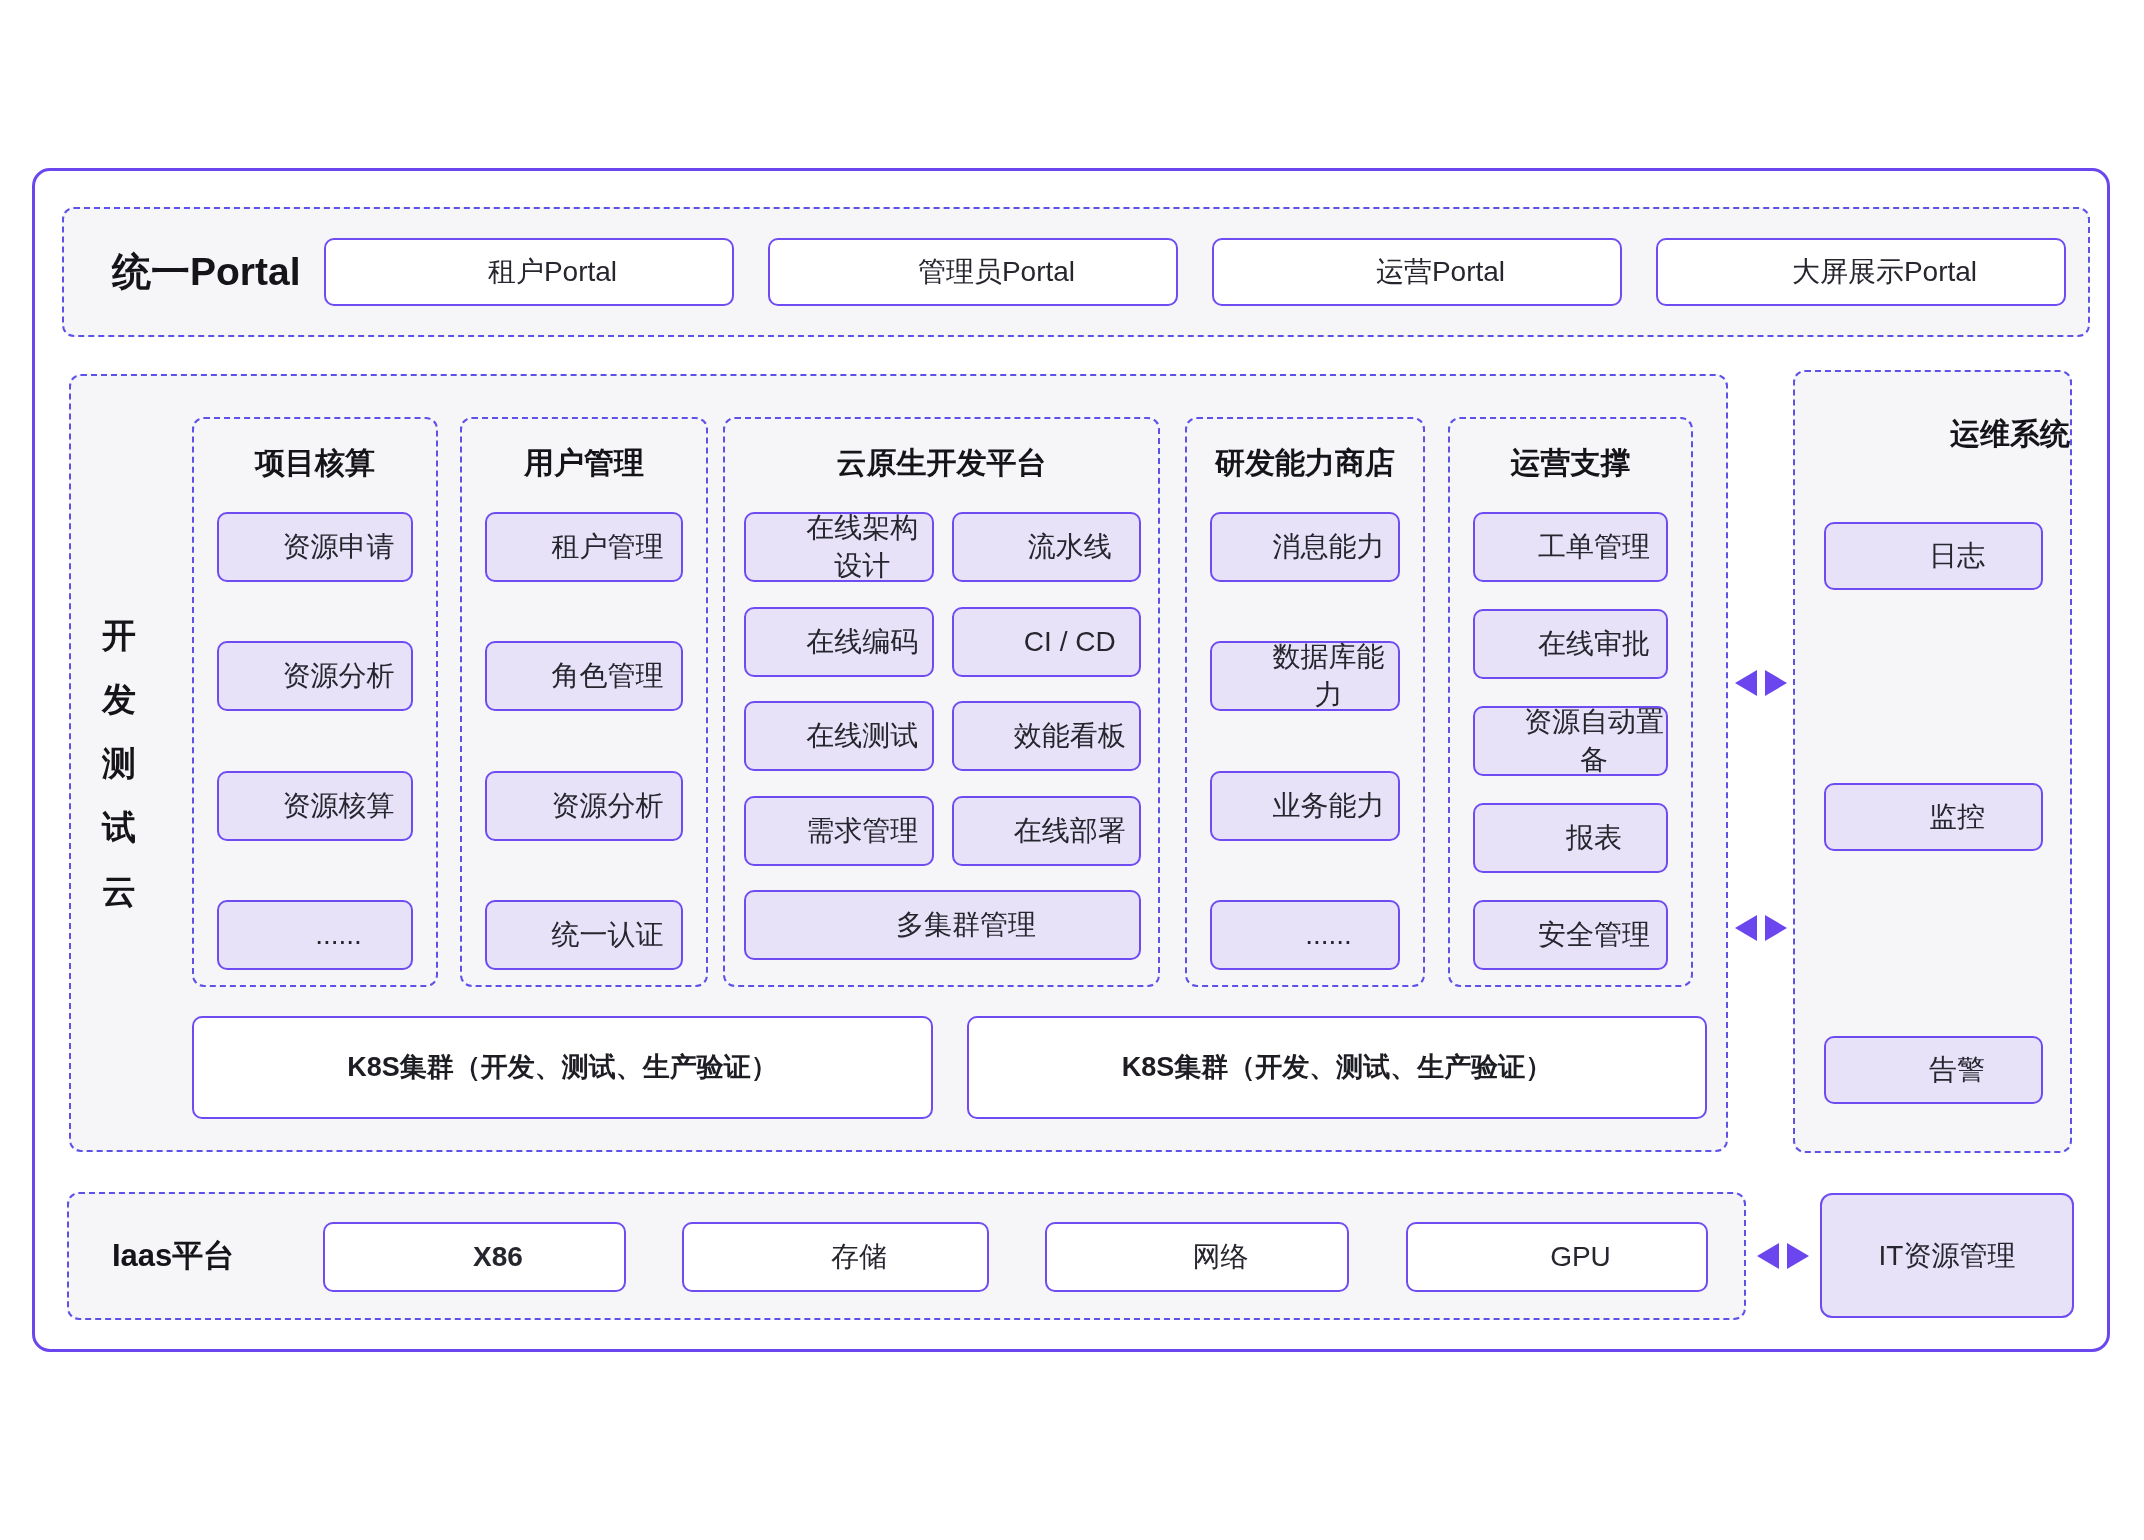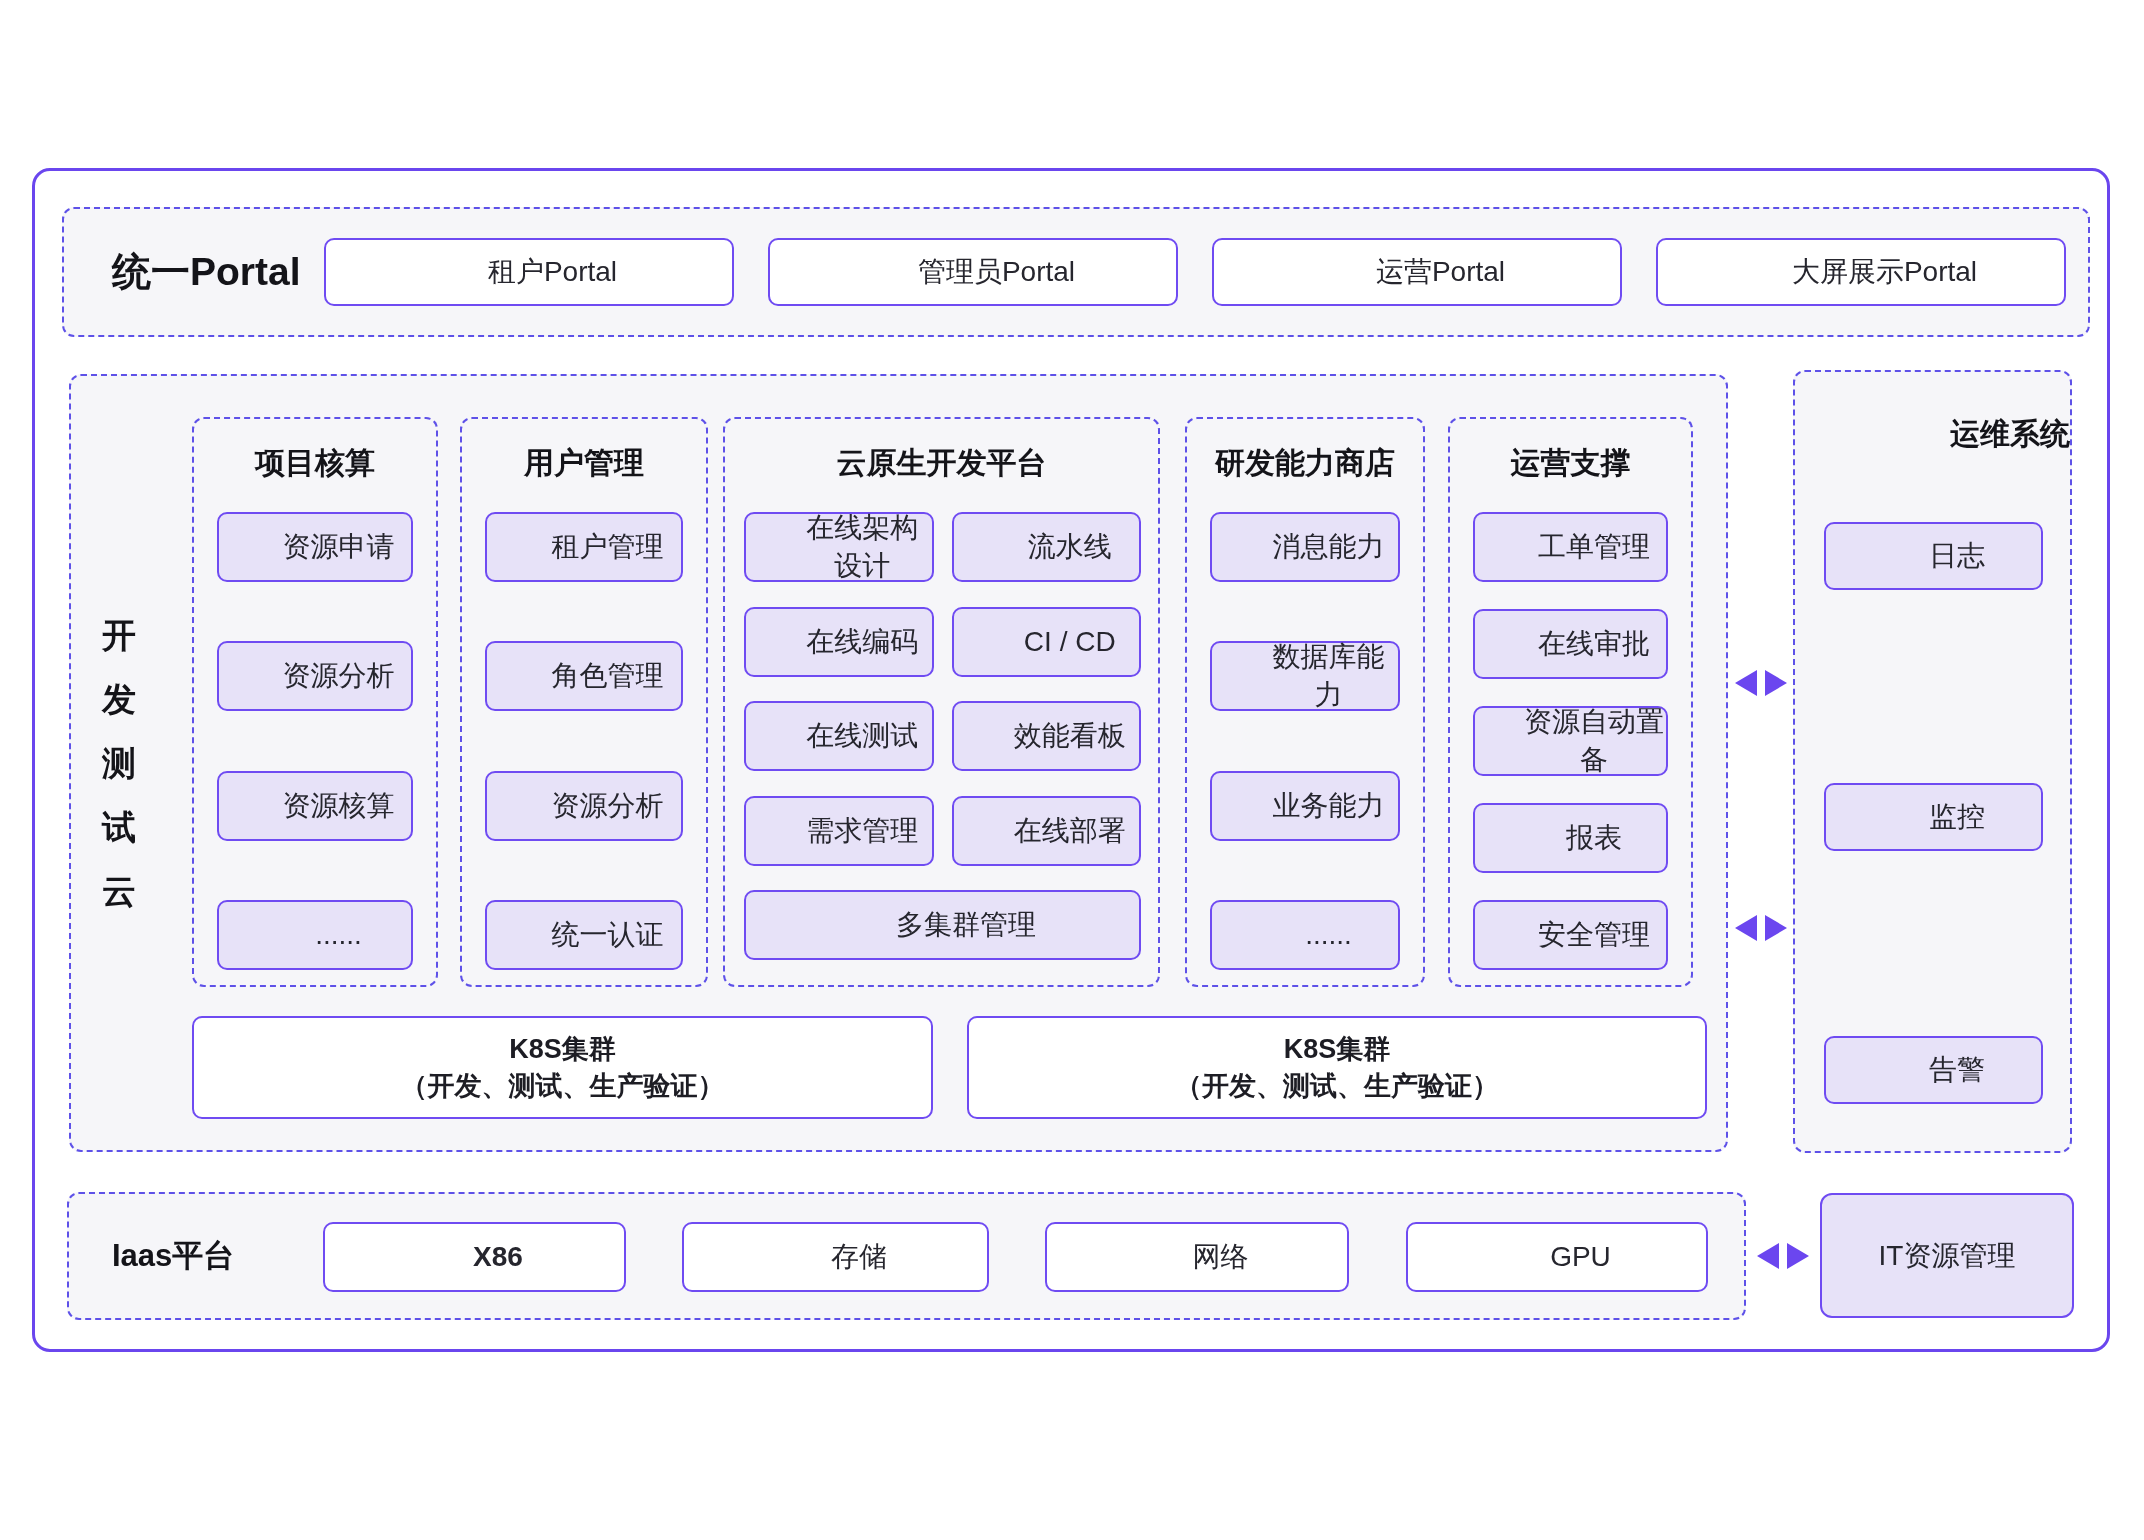--- a/index.html
+++ b/index.html
@@ -49,21 +49,21 @@
     position:absolute; left:23px; right:23px; top:93px; bottom:15px;
     display:flex; flex-direction:column; justify-content:space-between;
   }
   .col-items .box { height:70px; flex:0 0 auto; }
   .col3 .col-items { left:19px; right:17px; }
   .g-row { display:flex; gap:18px; height:80px; flex:0 0 auto; }
   .g-row .box { flex:1; height:70px; }
   .k8s {
     position:absolute; top:640px; height:103px; box-sizing:border-box;
     border:2px solid #6f4bf2; border-radius:10px; background:#ffffff;
-    display:flex; flex-direction:column; align-items:center; justify-content:center;
+    display:flex; flex-direction:row; align-items:center; justify-content:center;
     font-size:27px; font-weight:bold; color:#1d1d24; line-height:37px; text-align:center;
   }
   .k8s1 { left:121px; width:741px; }
   .k8s2 { left:896px; width:740px; }
   
   .ops { left:1793px; top:370px; width:279px; height:783px; }
   .ops-title { text-align:right; margin-top:42px; font-size:30px; font-weight:bold; color:#141419; }
   .ops .box { position:absolute; left:29px; width:219px; height:68px; }
   .ops-box-log   { top:150px; }
   .ops-box-mon   { top:411px; }

